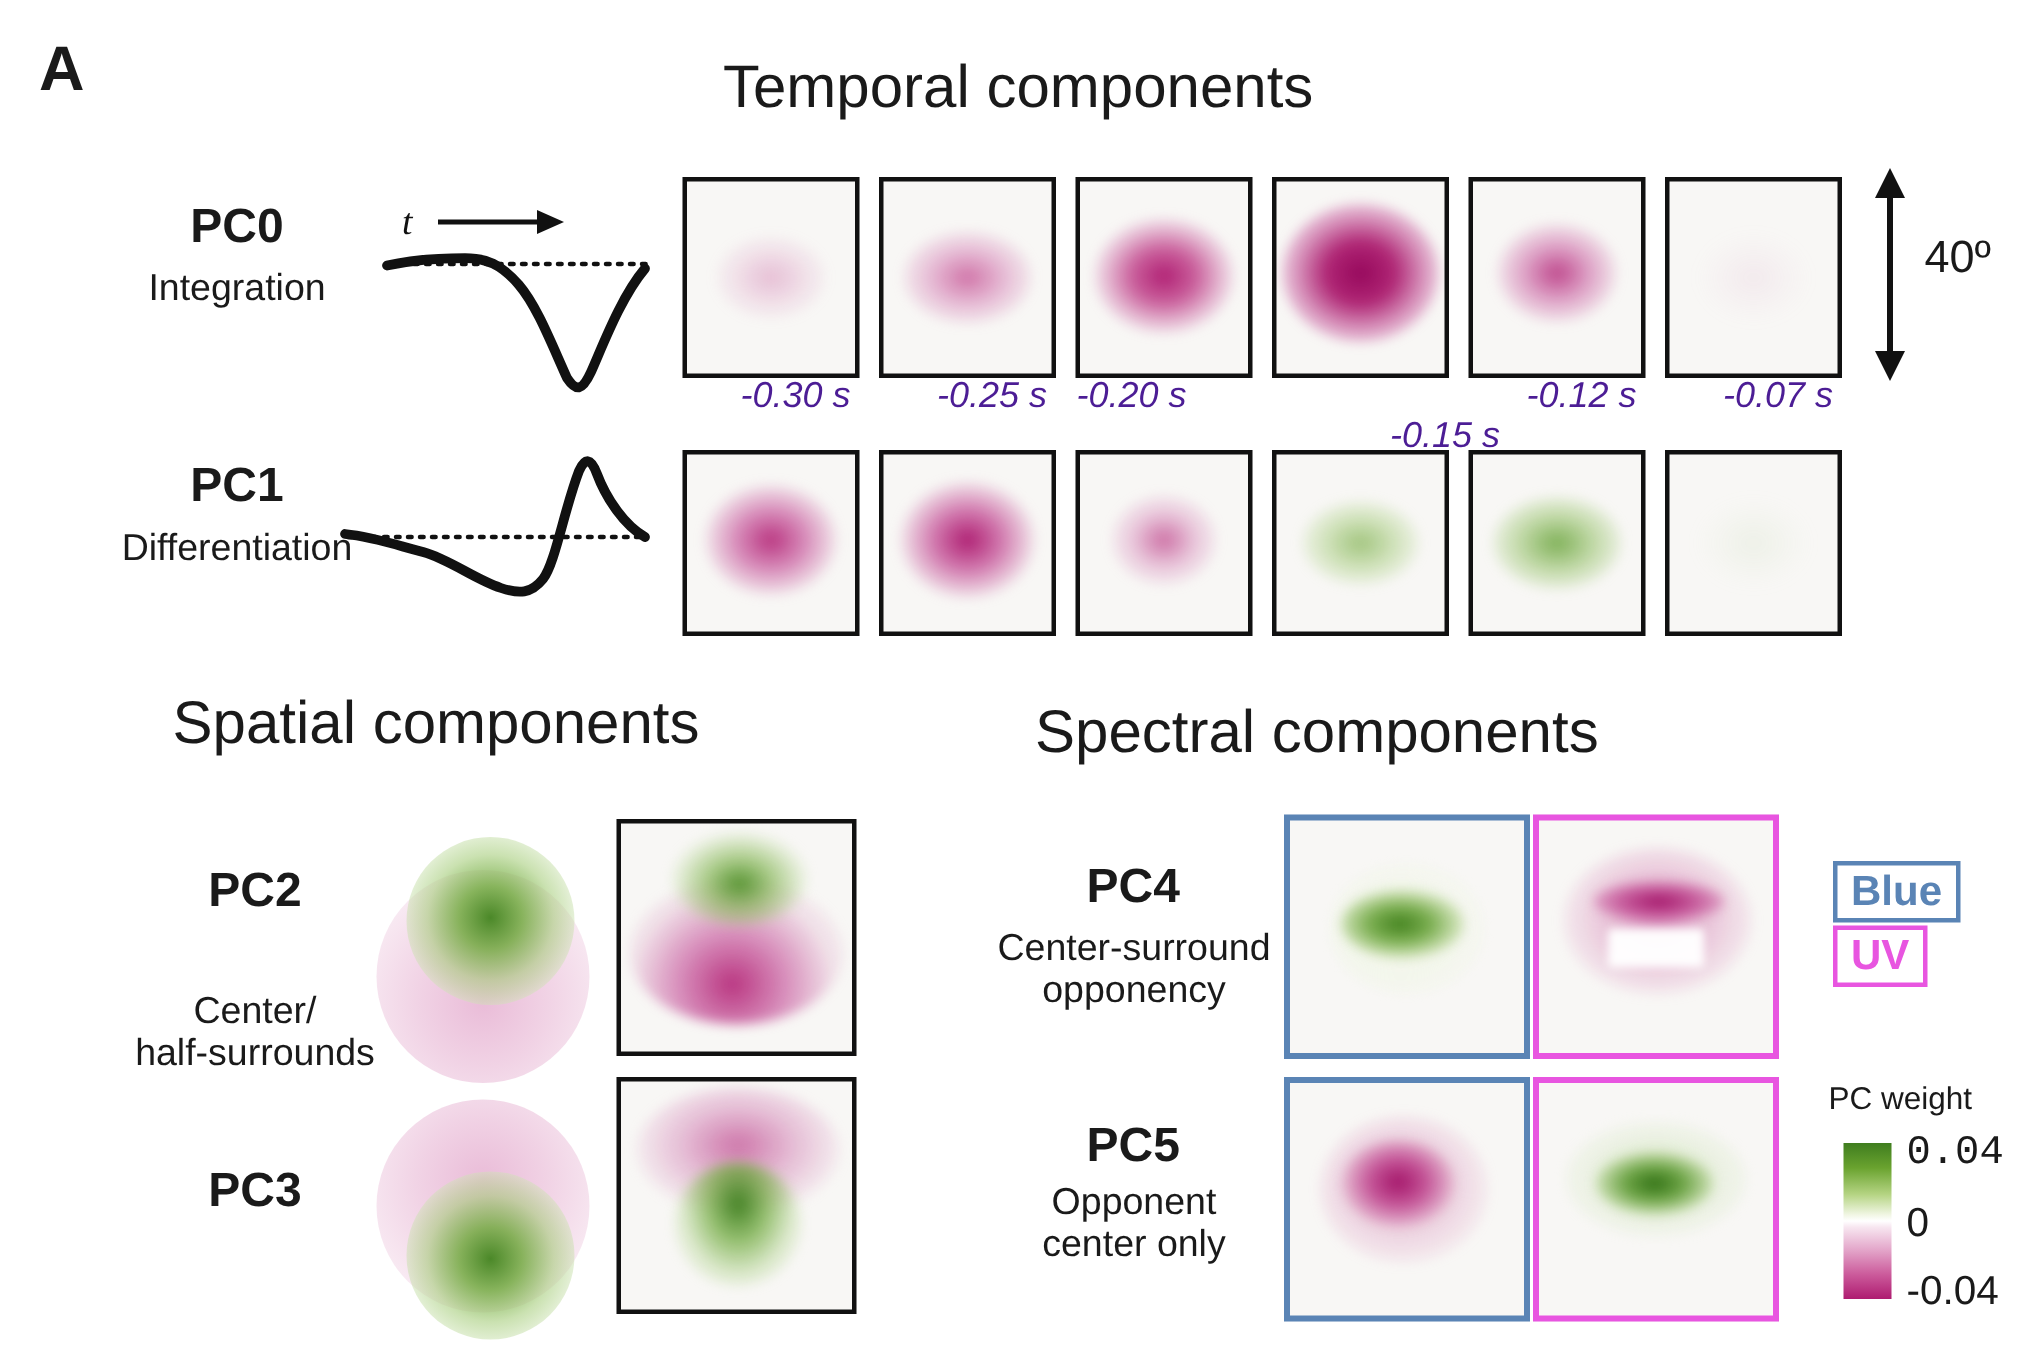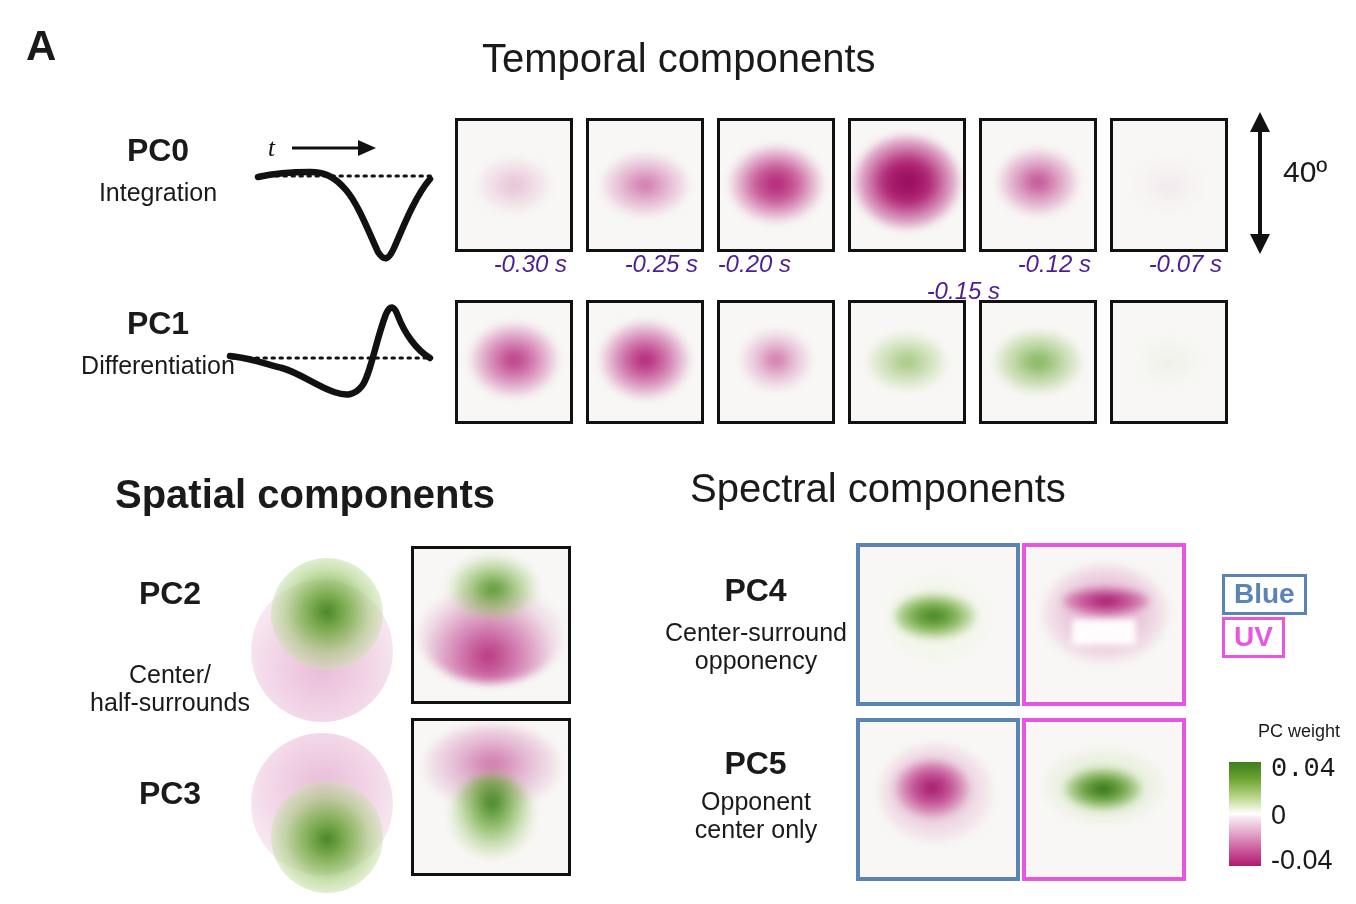--- a/index.html
+++ b/index.html
@@ -14,21 +14,21 @@
   
   #panel-letter{
     left:26px;top:22px;font-size:42px;font-weight:bold;letter-spacing:-1px;
   }
 
   
   .section-title{
     font-size:40px;font-weight:400;white-space:nowrap;color:#1a1a1a;text-align:center;
   }
   #title-temporal{left:482px;top:36px;}
-  #title-spatial{left:115px;top:472px;font-weight:bold;}
+  #title-spatial{left:115px;top:460px;}
   #title-spectral{left:690px;top:466px;}
 
   
   .pc-name{font-size:32px;font-weight:bold;text-align:center;white-space:nowrap;}
   .pc-desc{font-size:25px;font-weight:400;text-align:center;line-height:1.12;}
 
   
   .tile{
     background:#f8f7f5;
     position:absolute;
@@ -56,21 +56,21 @@
 
   
   .chip{
     position:absolute;font-size:28px;font-weight:bold;text-align:center;
     padding:1px 9px 3px 9px;background:#ffffff;line-height:1.12;
   }
   #chip-blue{border:3px solid #5a84b5;color:#5a84b5;left:1222px;top:574px;}
   #chip-uv{border:3px solid #e855e0;color:#e855e0;left:1222px;top:617px;}
 
   
-  #cbar-title{position:absolute;left:1258px;top:721px;font-size:18px;white-space:nowrap;}
+  #cbar-title{position:absolute;left:1219px;top:721px;font-size:21px;white-space:nowrap;}
   #cbar{
     position:absolute;left:1229px;top:762px;width:32px;height:104px;
     background:linear-gradient(to bottom,
         #3f7d1f 0%,
         #6aa32f 16%,
         #b5d483 33%,
         #f1f6e4 46%,
         #ffffff 50%,
         #f7e6f0 54%,
         #e4a8cb 68%,

